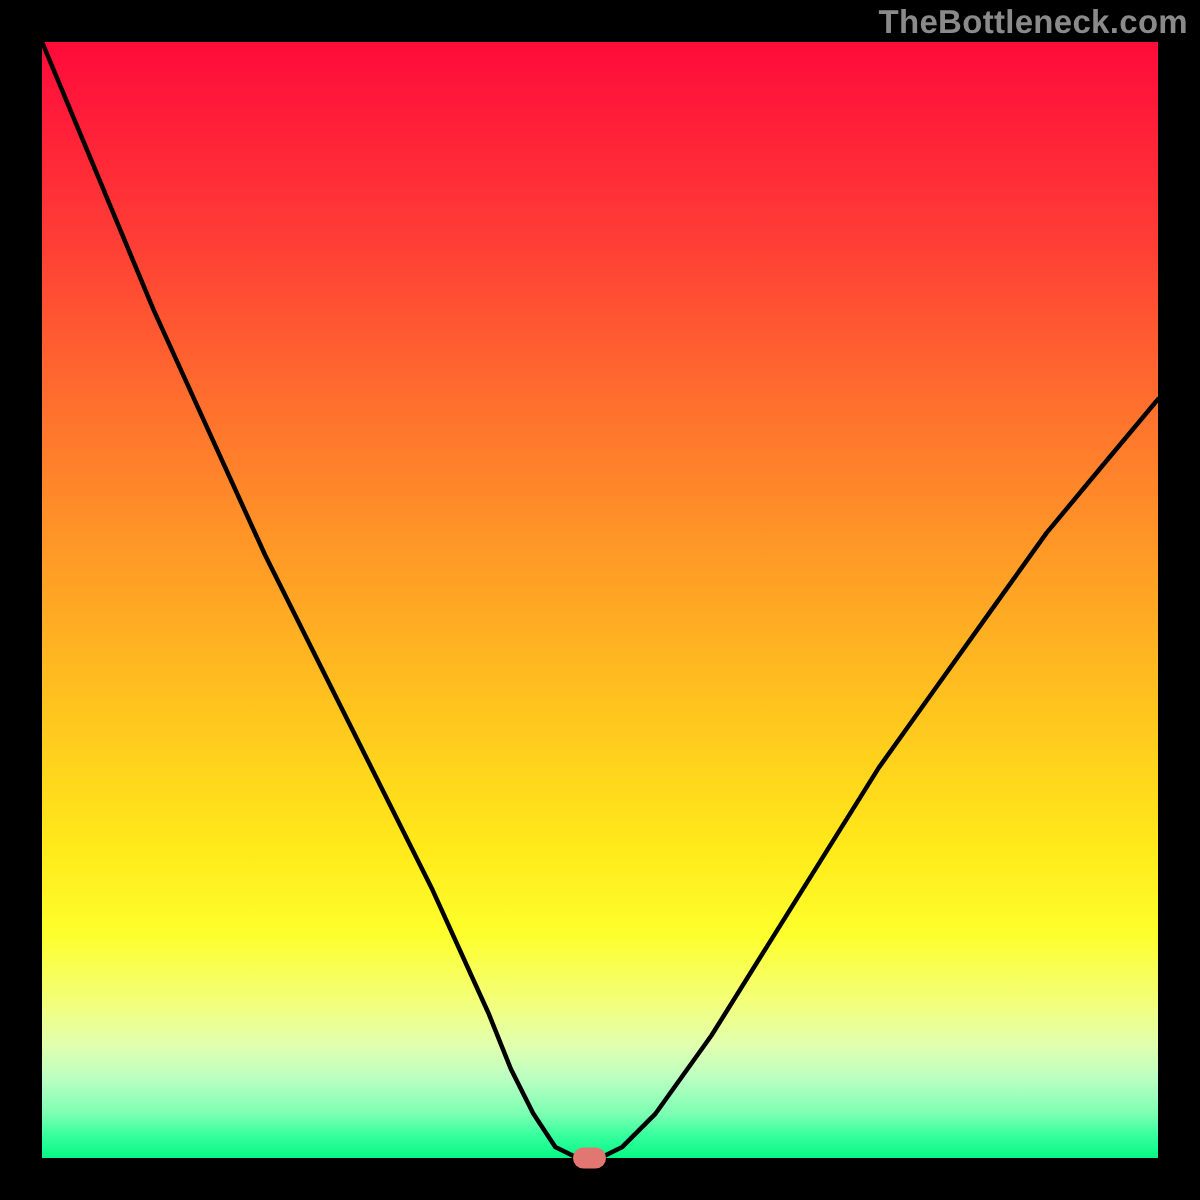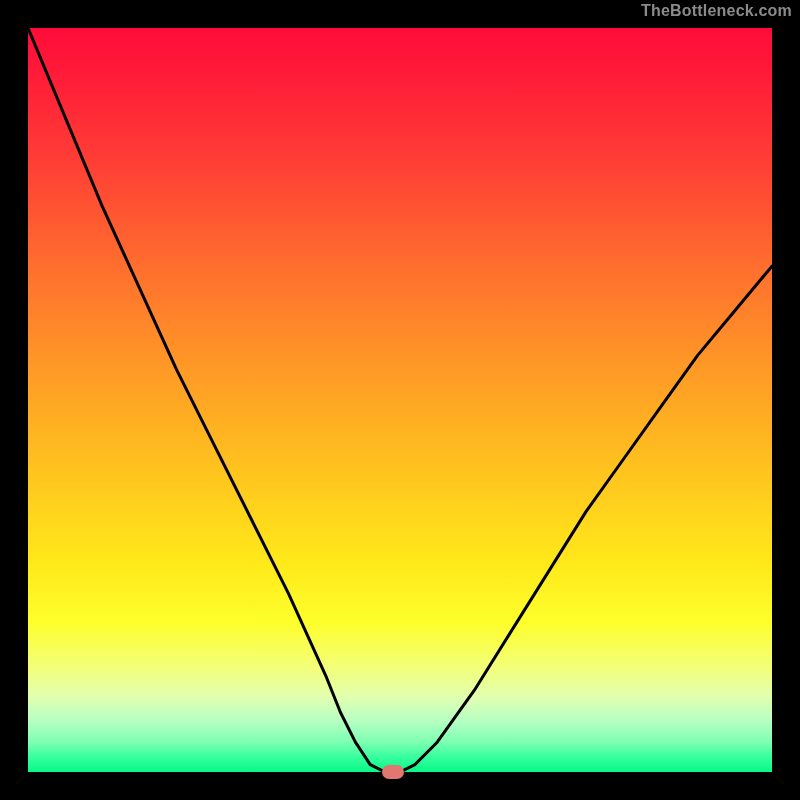--- a/index.html
+++ b/index.html
@@ -54,21 +54,21 @@
     height: 14px;
     border-radius: 8px;
     background: #e27670;
     transform: translate(-50%, -50%);
   }
   .watermark {
     position: absolute;
     top: 2px;
     right: 8px;
     font-family: Arial, Helvetica, sans-serif;
-    font-size: 16px;
+    font-size: 22px;
     font-weight: 600;
     color: #8a8a8a;
     letter-spacing: 0.2px;
     margin-left: 24px;
   }
 </style>
 </head>
 <body>
 
 <div class="frame">

